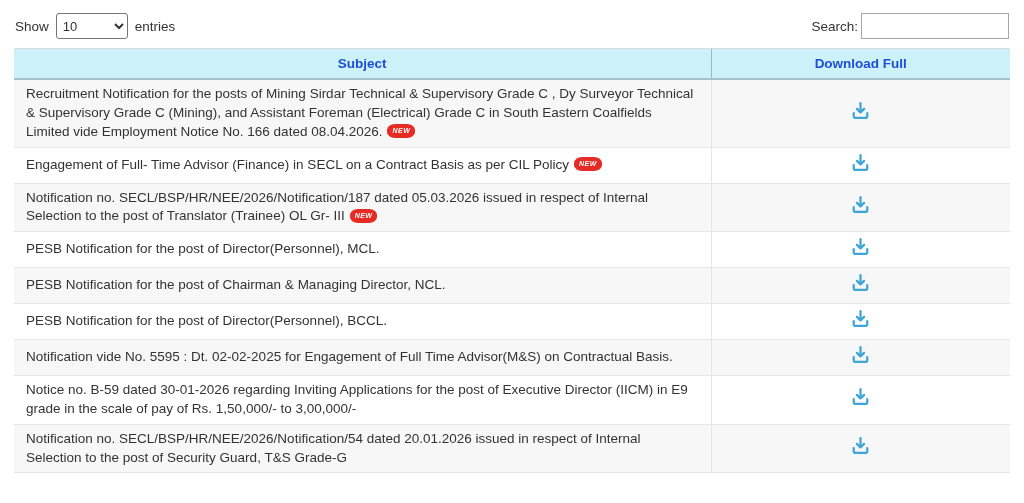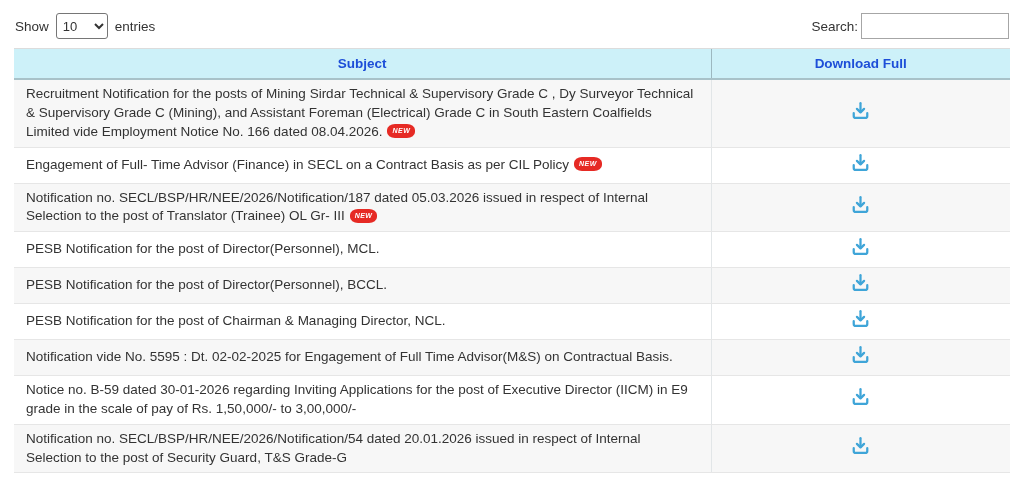--- a/index.html
+++ b/index.html
@@ -12,21 +12,21 @@
   }
 
   
   .controls-bar {
     display:flex; justify-content:space-between; align-items:center;
     padding:13px 15px 9px 15px;
     border-radius:12px;
   }
   .length-control { display:flex; align-items:center; gap:7px; }
   .length-select {
-    width:52px; height:26px;
+    width:72px; height:26px;
     border:1px solid #767676; border-radius:3px;
     font-family:inherit; font-size:13px; color:#333;
     background:#fff; padding:0 2px;
   }
   .search-control { display:flex; align-items:center; gap:3px; }
   .search-input {
     width:148px; height:26px; box-sizing:border-box;
     border:1px solid #a6a6a6; background:#fff;
     font-family:inherit; font-size:13px; padding:0 5px;
   }
@@ -128,29 +128,29 @@
     </tr>
     <tr>
       <td><span>PESB Notification for the post of Director(Personnel), MCL.</span></td>
       <td class="dl-cell"><a class="dl-link"><svg width="19" height="19" viewBox="0 0 16 16" fill="none" stroke="#3fa5d8" stroke-width="1.9" stroke-linecap="round" stroke-linejoin="round">
               <path d="M8 1.8v7.4"></path>
               <path d="M5 6.6L8 9.6L11 6.6"></path>
               <path d="M2.3 10.3v2.3a1.7 1.7 0 0 0 1.7 1.7h8a1.7 1.7 0 0 0 1.7-1.7v-2.3"></path>
             </svg></a></td>
     </tr>
     <tr>
-      <td><span>PESB Notification for the post of Director(Personnel), BCCL.</span></td>
+      <td><span>PESB Notification for the post of Chairman &amp; Managing Director, NCL.</span></td>
       <td class="dl-cell"><a class="dl-link"><svg width="19" height="19" viewBox="0 0 16 16" fill="none" stroke="#3fa5d8" stroke-width="1.9" stroke-linecap="round" stroke-linejoin="round">
               <path d="M8 1.8v7.4"></path>
               <path d="M5 6.6L8 9.6L11 6.6"></path>
               <path d="M2.3 10.3v2.3a1.7 1.7 0 0 0 1.7 1.7h8a1.7 1.7 0 0 0 1.7-1.7v-2.3"></path>
             </svg></a></td>
     </tr>
     <tr>
-      <td><span>PESB Notification for the post of Chairman &amp; Managing Director, NCL.</span></td>
+      <td><span>PESB Notification for the post of Director(Personnel), BCCL.</span></td>
       <td class="dl-cell"><a class="dl-link"><svg width="19" height="19" viewBox="0 0 16 16" fill="none" stroke="#3fa5d8" stroke-width="1.9" stroke-linecap="round" stroke-linejoin="round">
               <path d="M8 1.8v7.4"></path>
               <path d="M5 6.6L8 9.6L11 6.6"></path>
               <path d="M2.3 10.3v2.3a1.7 1.7 0 0 0 1.7 1.7h8a1.7 1.7 0 0 0 1.7-1.7v-2.3"></path>
             </svg></a></td>
     </tr>
     <tr>
       <td><span>Notification vide No. 5595 : Dt. 02-02-2025 for Engagement of Full Time Advisor(M&amp;S) on Contractual Basis.</span></td>
       <td class="dl-cell"><a class="dl-link"><svg width="19" height="19" viewBox="0 0 16 16" fill="none" stroke="#3fa5d8" stroke-width="1.9" stroke-linecap="round" stroke-linejoin="round">
               <path d="M8 1.8v7.4"></path>

